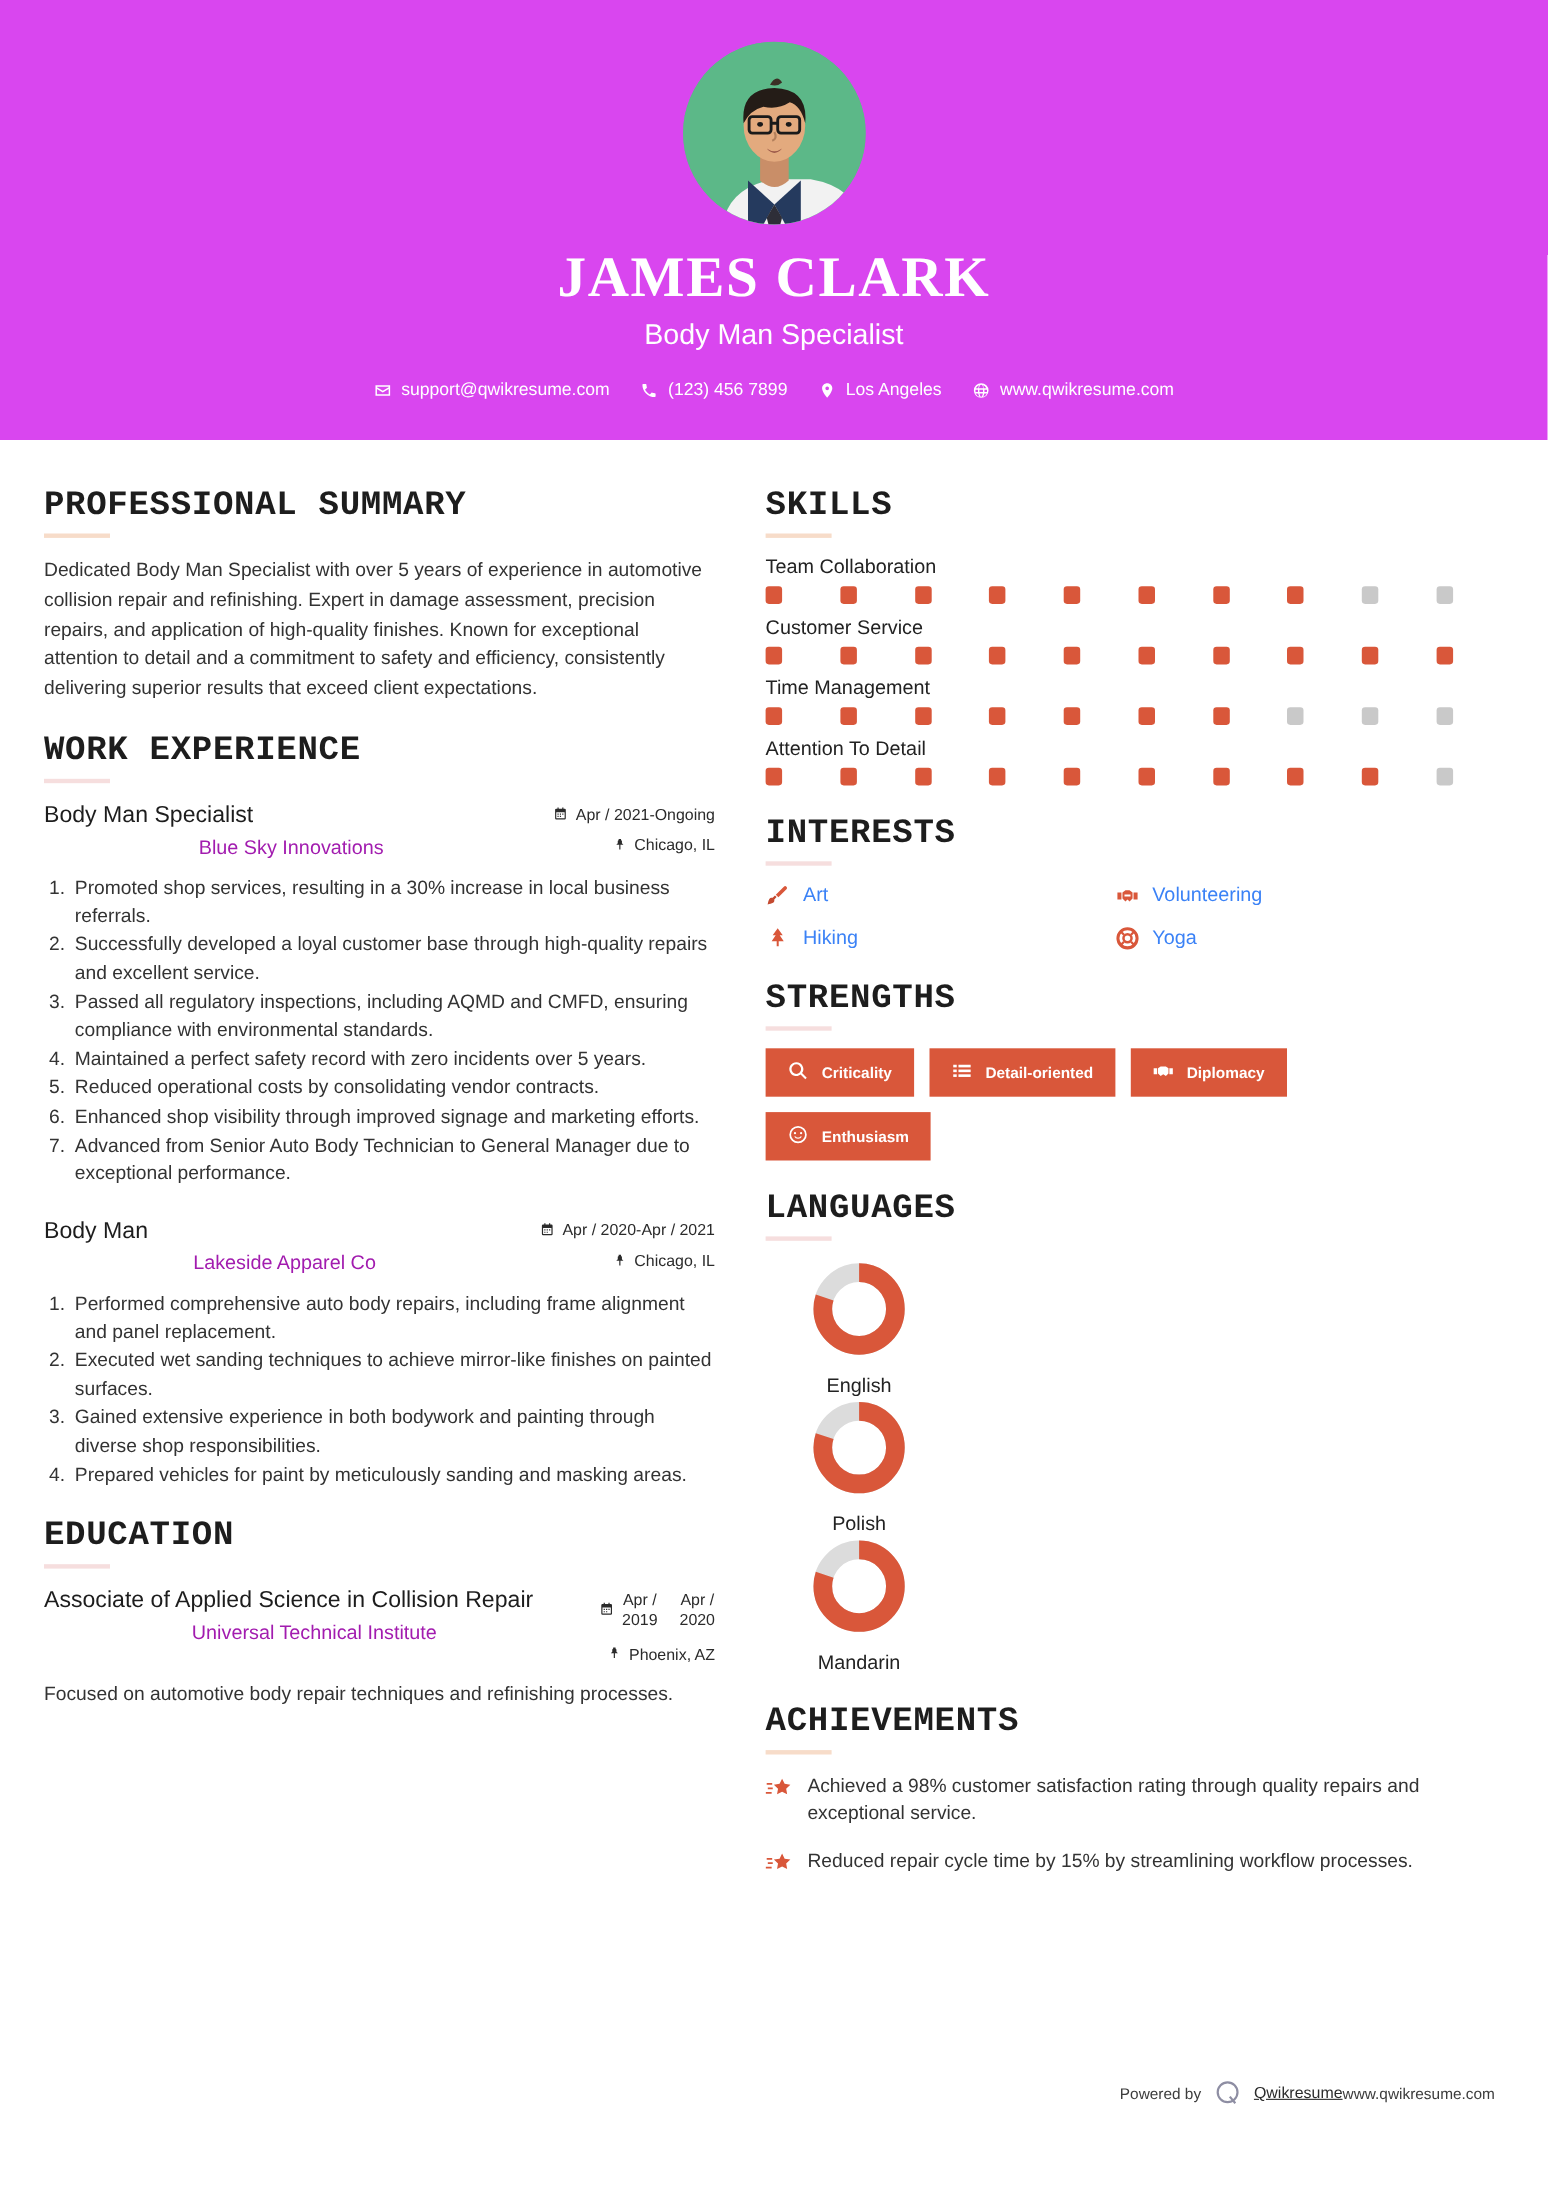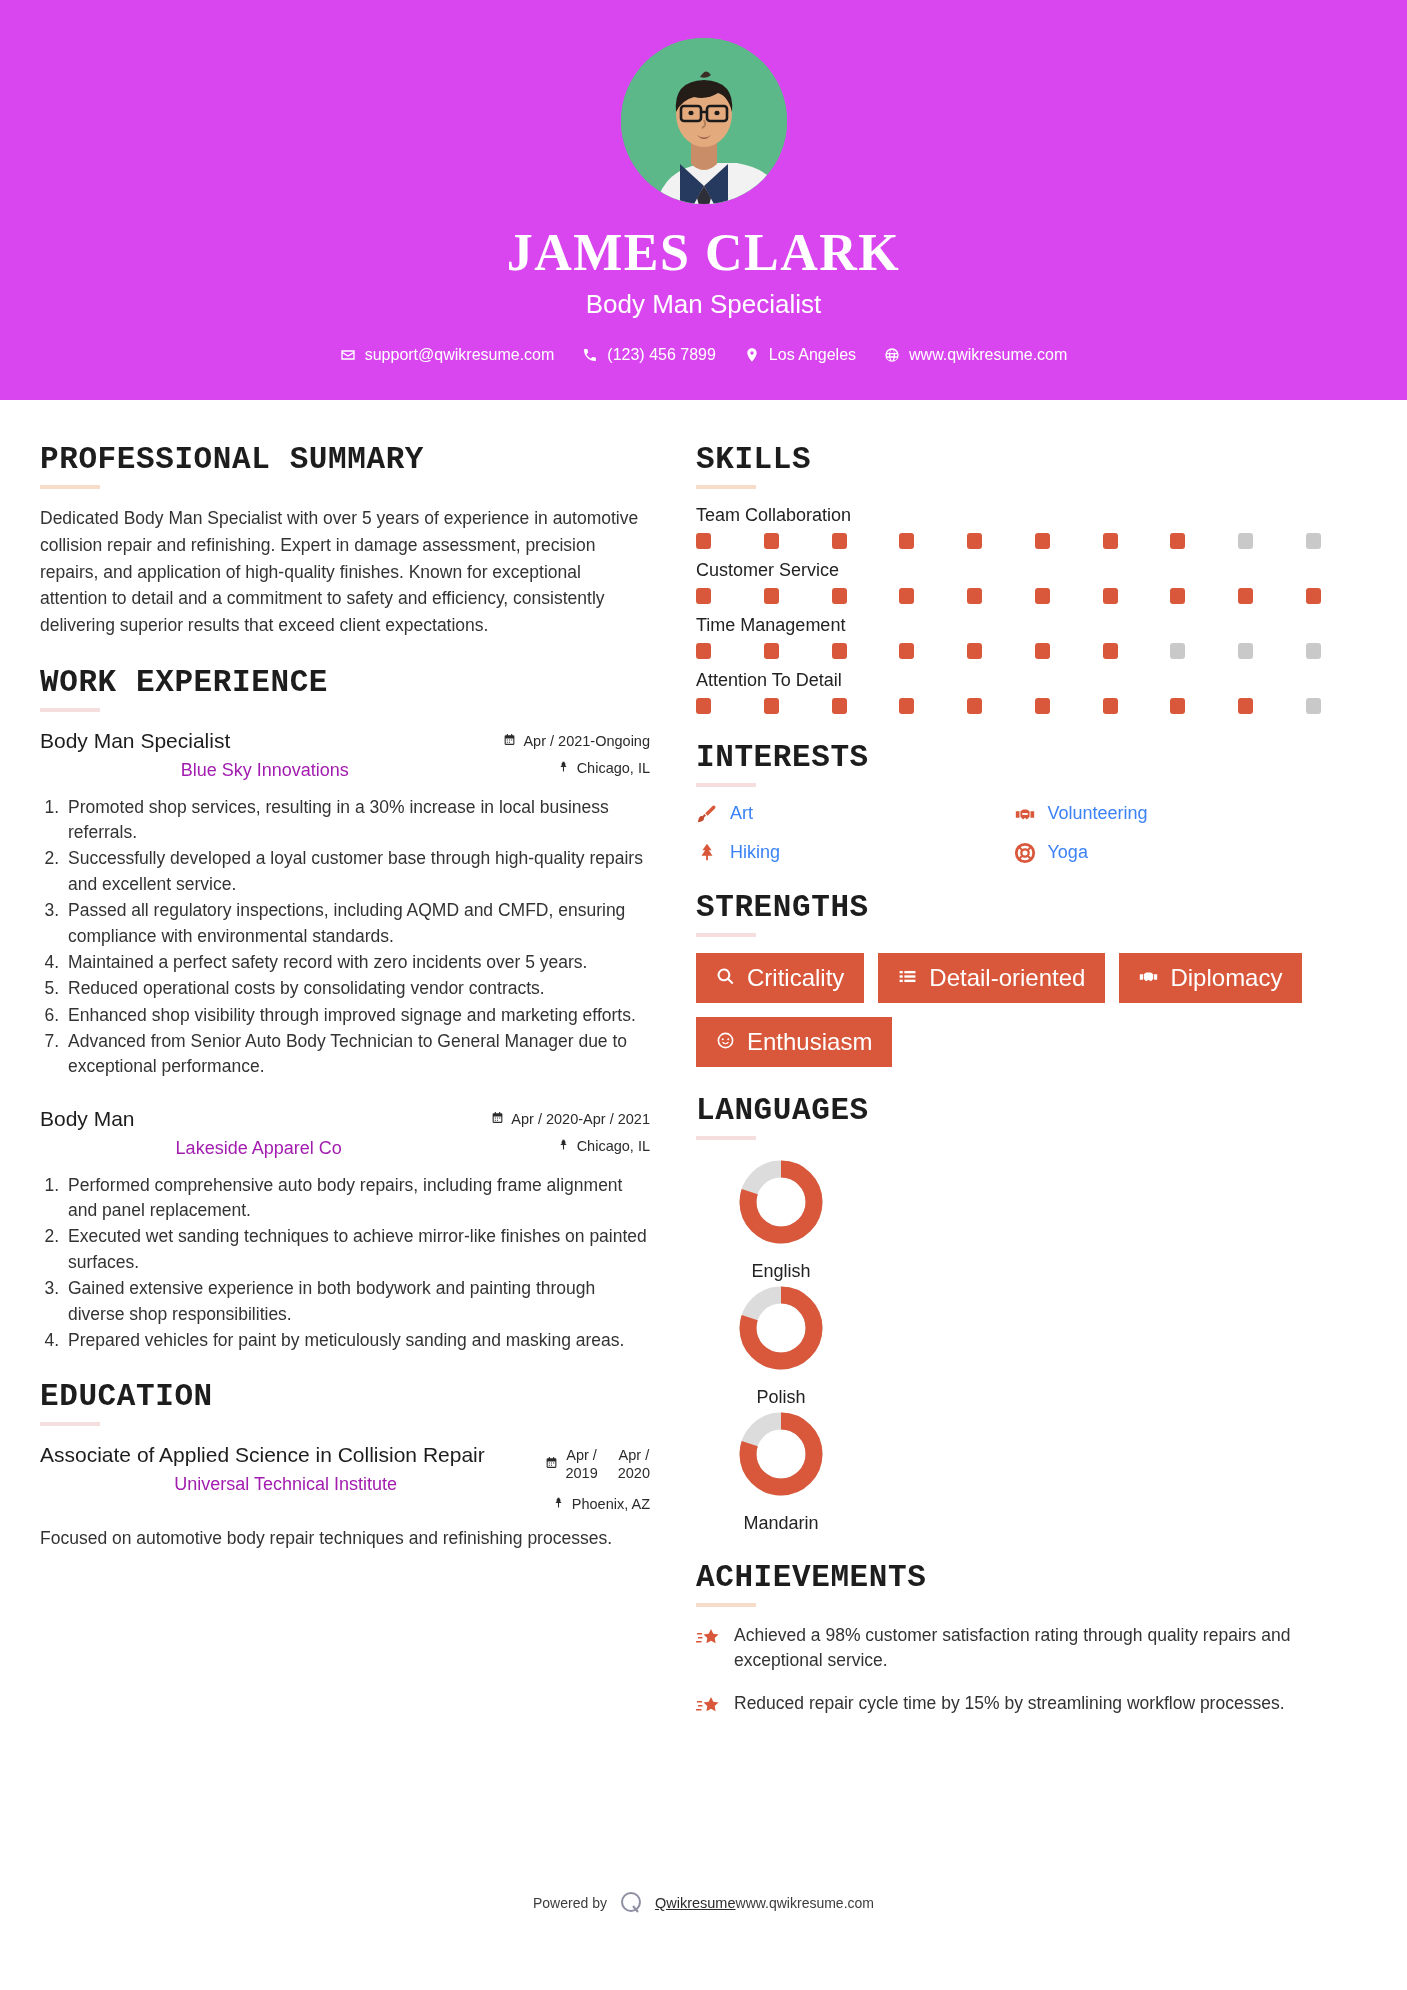--- a/index.html
+++ b/index.html
@@ -200,26 +200,27 @@
     color: #3b82f6;
   }
   .interest .ii { width: 22px; height: 22px; display: inline-flex; flex: none; }
   .interest svg { width: 22px; height: 22px; }
 
   
   .strengths-wrap { display: flex; flex-wrap: wrap; gap: 14px; margin-top: 6px; }
   .strength {
     background: #d9573a;
     color: #ffffff;
-    font-size: 24px;
+    font-size: 14px;
     padding: 11px 20px;
     display: inline-flex;
     align-items: center;
     gap: 12px;
     white-space: nowrap;
+    font-weight: bold;
   }
   .strength svg { width: 19px; height: 19px; fill: #ffffff; flex: none; }
 
   
   .langs {
     display: flex;
     justify-content: space-between;
     margin-top: 14px;
     padding: 0 10px;
     flex-direction: column;
@@ -249,21 +250,21 @@
 
   
   .footer {
     position: absolute;
     left: 0;
     top: 1890px;
     width: 1407px;
     padding: 0 48px;
     display: flex;
     align-items: center;
-    justify-content: center;
+    justify-content: flex-end;
     font-size: 14px;
     color: #3c3c3c;
   }
   .powered { display: flex; align-items: center; gap: 11px; }
   .q-logo { width: 26px; height: 26px; }
   .q-logo svg { width: 26px; height: 26px; }
   .brand-link {
     text-decoration: underline;
     color: #2b2b2b;
     font-size: 14.5px;

